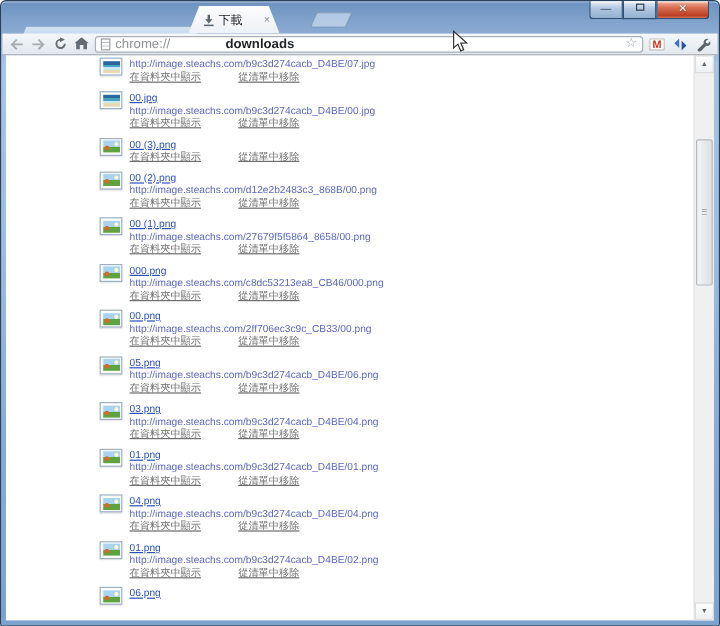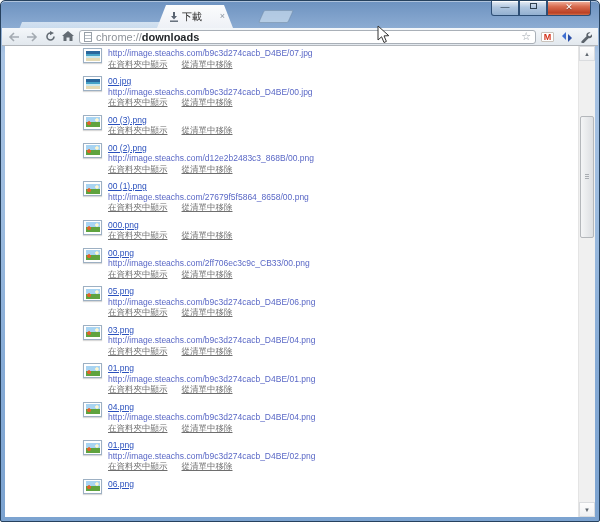--- a/index.html
+++ b/index.html
@@ -56,21 +56,21 @@
   .nav-btn { width:14px; height:14px; display:flex; align-items:center; justify-content:center; flex:0 0 auto; }
   .nav-btn svg { display:block; }
   .omnibox {
     flex:1; height:14px; background:#fff; border:1px solid #a9b0b8; border-radius:3px;
     display:flex; align-items:center; padding:0 4px; gap:4px; min-width:0;
   }
   .page-ico { width:8px; height:10px; background:#fff; border:1px solid #98a0a8; flex:0 0 auto;
     background-image:linear-gradient(#b9bfc6 1px, transparent 1px); background-size:6px 3px; background-position:1px 2px; }
   .url-text { font-size:11px; white-space:nowrap; overflow:hidden; flex:1; }
   .url-scheme { color:#8d9298; }
-  .url-host { color:#1f2326; font-weight:bold; }
+  .url-host { color:#1f2326; font-weight:bold;margin-left:46px; }
   .star { color:#9aa2ab; font-size:11px; line-height:11px; flex:0 0 auto; }
   .ext-btn { width:15px; height:15px; display:flex; align-items:center; justify-content:center; flex:0 0 auto; }
   .gmail { width:13px; height:10px; background:#fff; border:1px solid #c9c2bb; border-radius:1px;
     color:#d3321b; font-size:9px; font-weight:bold; line-height:8px; text-align:center; }
 
   
   .content {
     position:absolute; top:45px; left:4px; right:4px; bottom:4px; background:#fff; overflow:hidden;
   }
   .dl-list { padding:2px 0 0 78px; }
@@ -79,21 +79,21 @@
     box-shadow:0 1px 1px rgba(0,0,0,.15); }
   .file-icon i { display:block; width:100%; height:100%; }
   .file-icon.photo i { background:
      radial-gradient(circle at 22% 62%, #e2622b 0 1.6px, rgba(0,0,0,0) 2.2px),
      radial-gradient(circle at 78% 30%, #fdf6cf 0 1.4px, rgba(0,0,0,0) 2px),
      linear-gradient(#a8d4f2 0 52%, #5fa33e 52% 100%); }
   .file-icon.beach i { background:linear-gradient(#2a679c 0 30%, #45a3c8 30% 52%, #c9e8ef 52% 72%, #e4dab4 72% 100%); }
   .dl-text { font-size:8.5px; line-height:10.5px; }
   .fname { color:#2a50bd; text-decoration:underline; cursor:pointer; display:inline-block;text-align:right; }
   .furl { color:#5a68c6; }
-  .factions { display:flex; gap:14px;align-items:center; }
+  .factions { display:flex; gap:31px;align-items:center; }
   .action { color:#6e6e6e; text-decoration:underline; cursor:pointer; }
 
   
   .scrollbar { position:absolute; top:0; right:0; bottom:0; width:17px; background:#f0f0f0; border-left:1px solid #e4e4e4; }
   .sb-btn { position:absolute; left:0; right:0; height:15px; background:linear-gradient(#fdfdfd,#eff0f2);
     border:1px solid #dadcdf; color:#606870; font-size:6px; text-align:center; line-height:14px; }
   .sb-btn.up { top:0; } .sb-btn.down { bottom:0; }
   .sb-thumb { position:absolute; left:1px; right:1px; top:70px; height:122px;
     background:linear-gradient(90deg,#f4f5f6,#dddfe2); border:1px solid #b4b7bb; border-radius:2px; }
   .sb-thumb::after { content:""; position:absolute; left:4px; right:4px; top:50%; height:5px; margin-top:-3px;
@@ -244,20 +244,21 @@
       </div>
     </div>
   </div>
 
   <div class="dl-item">
     <span class="file-icon photo">
             <i></i>
           </span>
     <div class="dl-text">
       <a class="fname">000.png</a>
+      <div class="furl">http://image.steachs.com/c8dc53213ea8_CB46/000.png</div>
       <div class="factions">
         <a class="action">在資料夾中顯示</a>
         <a class="action">從清單中移除</a>
       </div>
     </div>
   </div>
 
   <div class="dl-item">
     <span class="file-icon photo">
             <i></i>

